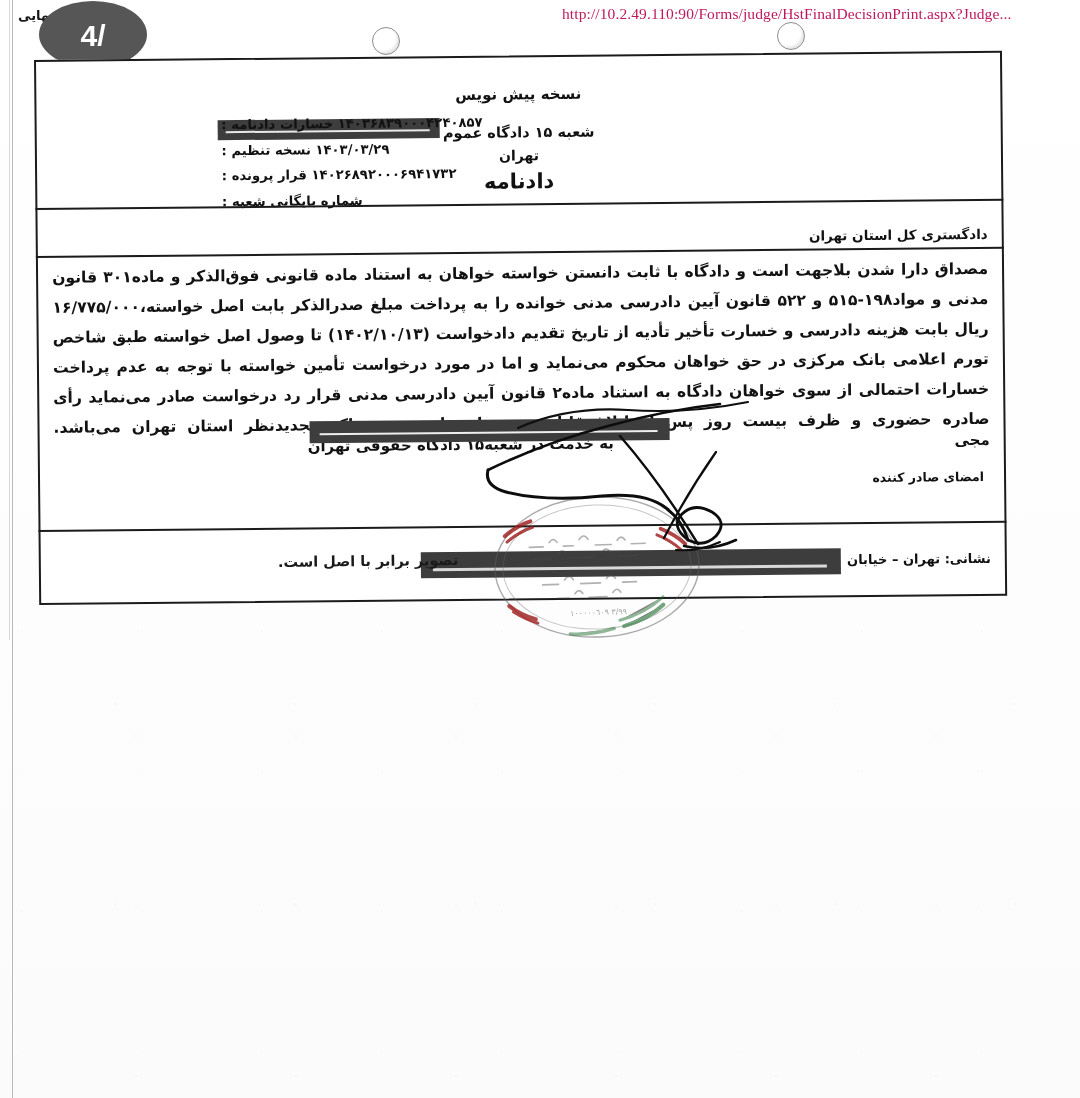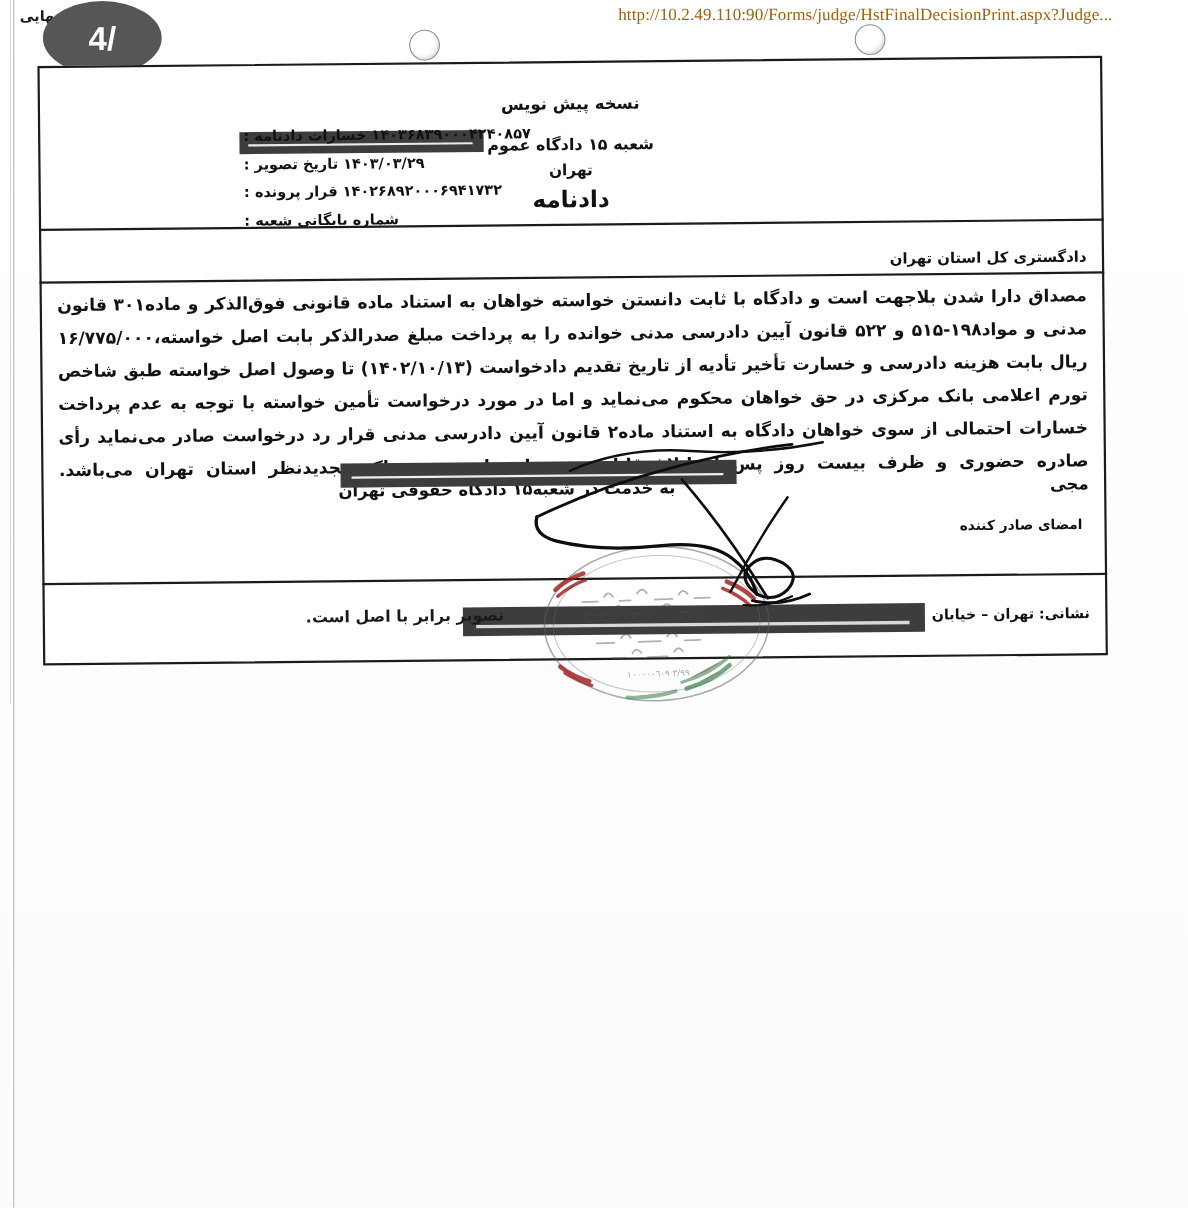--- a/index.html
+++ b/index.html
@@ -35,21 +35,21 @@
       radial-gradient(circle at 85% 80%, rgba(0,0,0,.02) 0 1px, transparent 1px);
     background-size:120px 140px,180px 200px,160px 170px;
     pointer-events:none;
   }
 
   
   #url-text{
     position:absolute;top:5px;left:562px;
     font-family:"Liberation Serif","DejaVu Serif",serif;
     font-size:15.5px;letter-spacing:.1px;
-    color:#a16207;direction:ltr;white-space:nowrap;
+    color:#be185d;direction:ltr;white-space:nowrap;
   }
 
   
   #print-label{
     position:absolute;top:8px;left:18px;
     font-size:13px;font-weight:700;color:#1a1a1a;
     direction:rtl;white-space:nowrap;
   }
   #page-badge{
     position:absolute;top:1px;left:39px;
@@ -239,21 +239,21 @@
     <div id="court-city">تهران</div>
     <div id="doc-title">دادنامه</div>
 
     <div id="meta-block">
       <div class="meta-row">
         <span class="meta-val">۱۴۰۳۶۸۳۹۰۰۰۴۲۴۰۸۵۷</span>
         <span>خسارات دادنامه :</span>
       </div>
       <div class="meta-row">
         <span class="meta-val">۱۴۰۳/۰۳/۲۹</span>
-        <span>تاریخ تصویر :</span>
+        <span>نسخه تنظیم :</span>
       </div>
       <div class="meta-row">
         <span class="meta-val">۱۴۰۲۶۸۹۲۰۰۰۶۹۴۱۷۳۲</span>
         <span>قرار پرونده :</span>
       </div>
       <div class="meta-row">
         <span class="meta-val"></span>
         <span>شماره بایگانی شعبه :</span>
       </div>
     </div>

